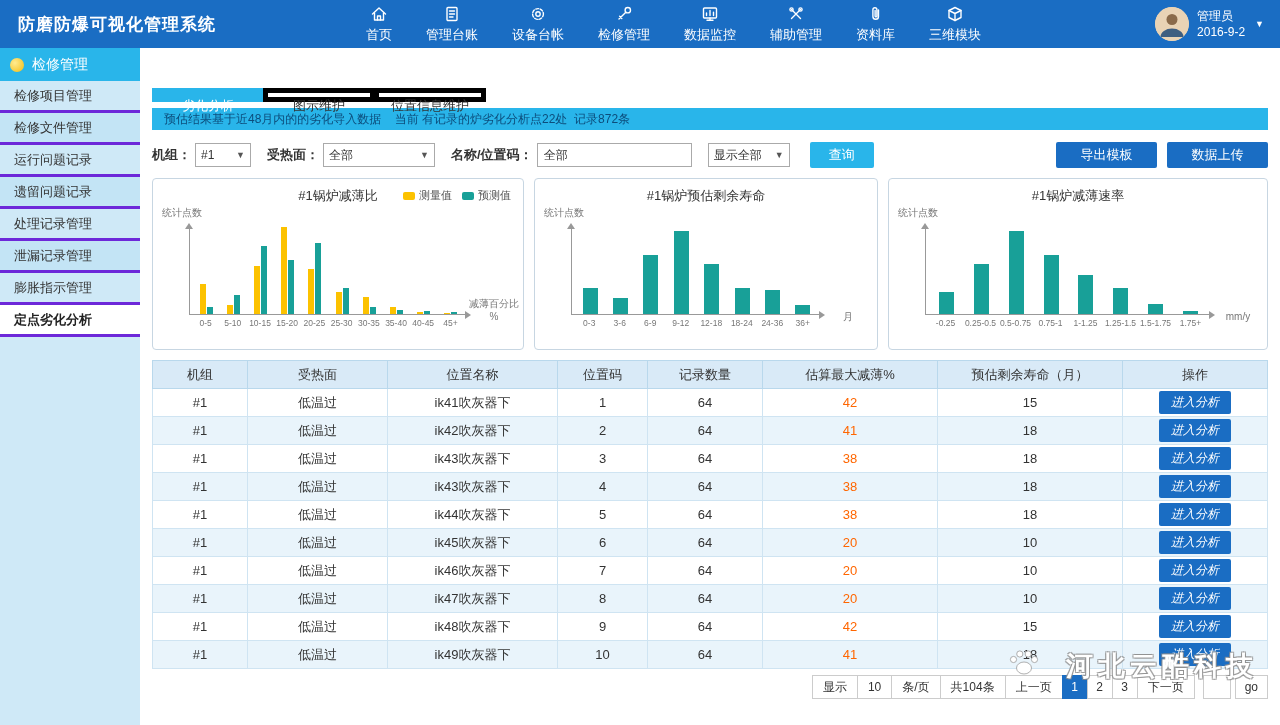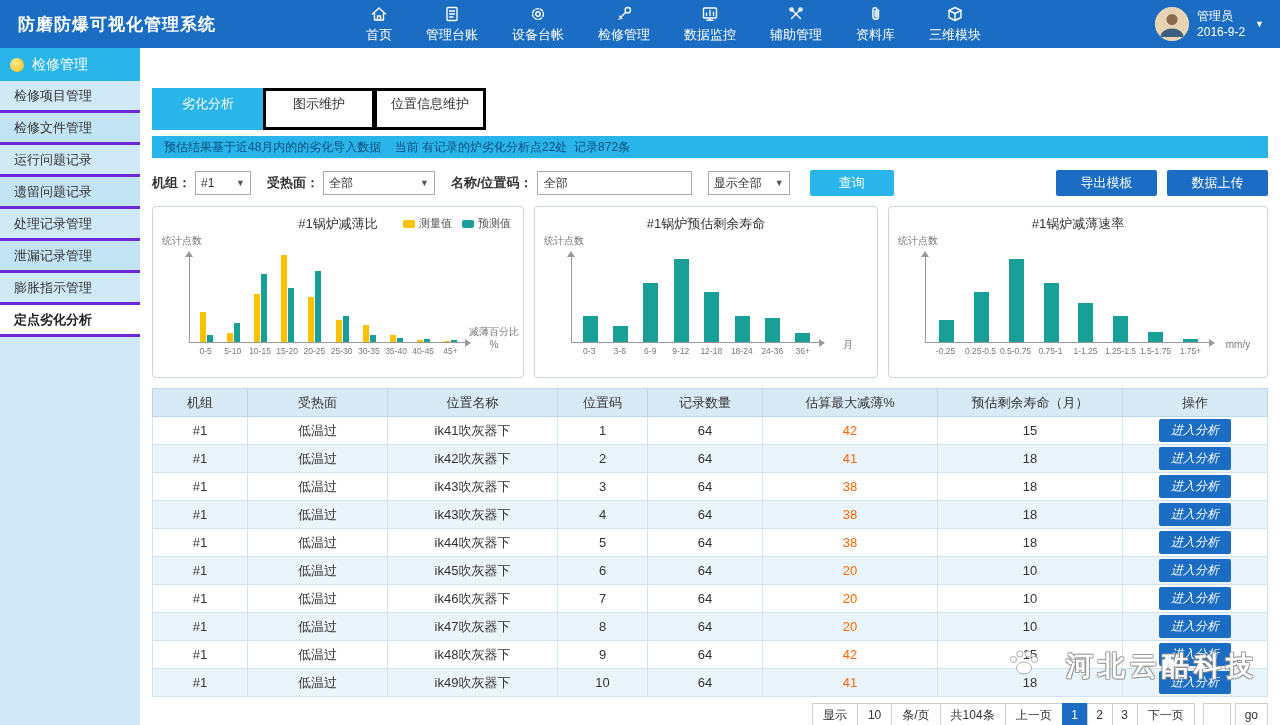--- a/index.html
+++ b/index.html
@@ -24,37 +24,37 @@
   .sidebar-header { height:33px; background:#29b5ea; color:#fff; font-size:14px; display:flex; align-items:center; gap:8px; padding-left:10px; }
   .sb-dot { width:14px; height:14px; border-radius:50%; background:radial-gradient(circle at 35% 35%, #ffeb90, #f3bd12); }
   .sidebar-item { height:32px; display:flex; align-items:center; padding-left:14px; font-size:13px; color:#333; border-bottom:3px solid #6d28d9; cursor:pointer; background:#cfe9f7; }
   .sidebar-item.alt { background:#c3e4f5; }
   .sidebar-item.active { background:#ffffff; font-weight:bold; color:#222; }
 
   
   .main { position:absolute; left:140px; top:48px; right:0; bottom:0; background:#fff; padding:40px 12px 0 12px; }
 
   .tabs { display:flex; margin-bottom:6px; }
-  .tab { width:112px; height:42px; line-height:25px; text-align:center; font-size:13px; background:#fff; border:3px solid #000000; color:#333; cursor:pointer; margin-right:-1px; }
+  .tab { width:112px; height:14px; line-height:25px; text-align:center; font-size:13px; background:#fff; border:5px solid #000000; color:#333; cursor:pointer; margin-right:-1px; }
   .tab.active { background:#29b5ea; border-color:#29b5ea; color:#fff; }
 
   .notice { height:22px; line-height:22px; background:#29b5ea; color:#0c4d7c; font-size:12px; padding-left:12px; white-space:pre; overflow:hidden; }
 
   .filter-row { display:flex; align-items:center; margin:12px 0 10px 0; font-size:13px; color:#333; }
   .filter-label { font-weight:bold; white-space:nowrap; }
   .filter-label + * { margin-left:4px; }
   .filter-gap { width:16px; flex:0 0 auto; }
   .fake-select { height:24px; border:1px solid #aaa; background:#fff; display:flex; align-items:center; justify-content:space-between; padding:0 5px; font-size:12px; color:#333; cursor:pointer; }
   .fs-unit { width:56px; }
   .fs-surface { width:112px; }
   .fs-show { width:82px; }
   .sel-caret { font-size:9px; color:#555; margin-left:6px; }
   .text-input { width:155px; height:24px; border:1px solid #aaa; font-size:12px; padding:0 6px; color:#333; font-family:inherit; }
   .btn { border:none; cursor:pointer; font-family:inherit; color:#fff; font-size:13px; }
-  .btn-query { width:84px; height:26px; background:#29b5ea; margin-left:20px; border-radius:2px; }
+  .btn-query { width:64px; height:26px; background:#29b5ea; margin-left:20px; border-radius:2px; }
   .filter-right { margin-left:auto; display:flex; gap:10px; }
   .btn-blue { width:101px; height:26px; background:#1a6dc3; border-radius:2px; }
 
   
   .charts { display:flex; gap:10px; margin-bottom:10px; }
   .chart-panel { position:relative; height:172px; background:#fff; border:1px solid #c7d6e2; border-radius:4px; }
   .chart-panel.c1 { width:372px; }
   .chart-panel.c2 { width:344px; }
   .chart-panel.c3 { flex:1; }
   .chart-title { text-align:center; font-size:13px; color:#333; margin-top:8px; }

